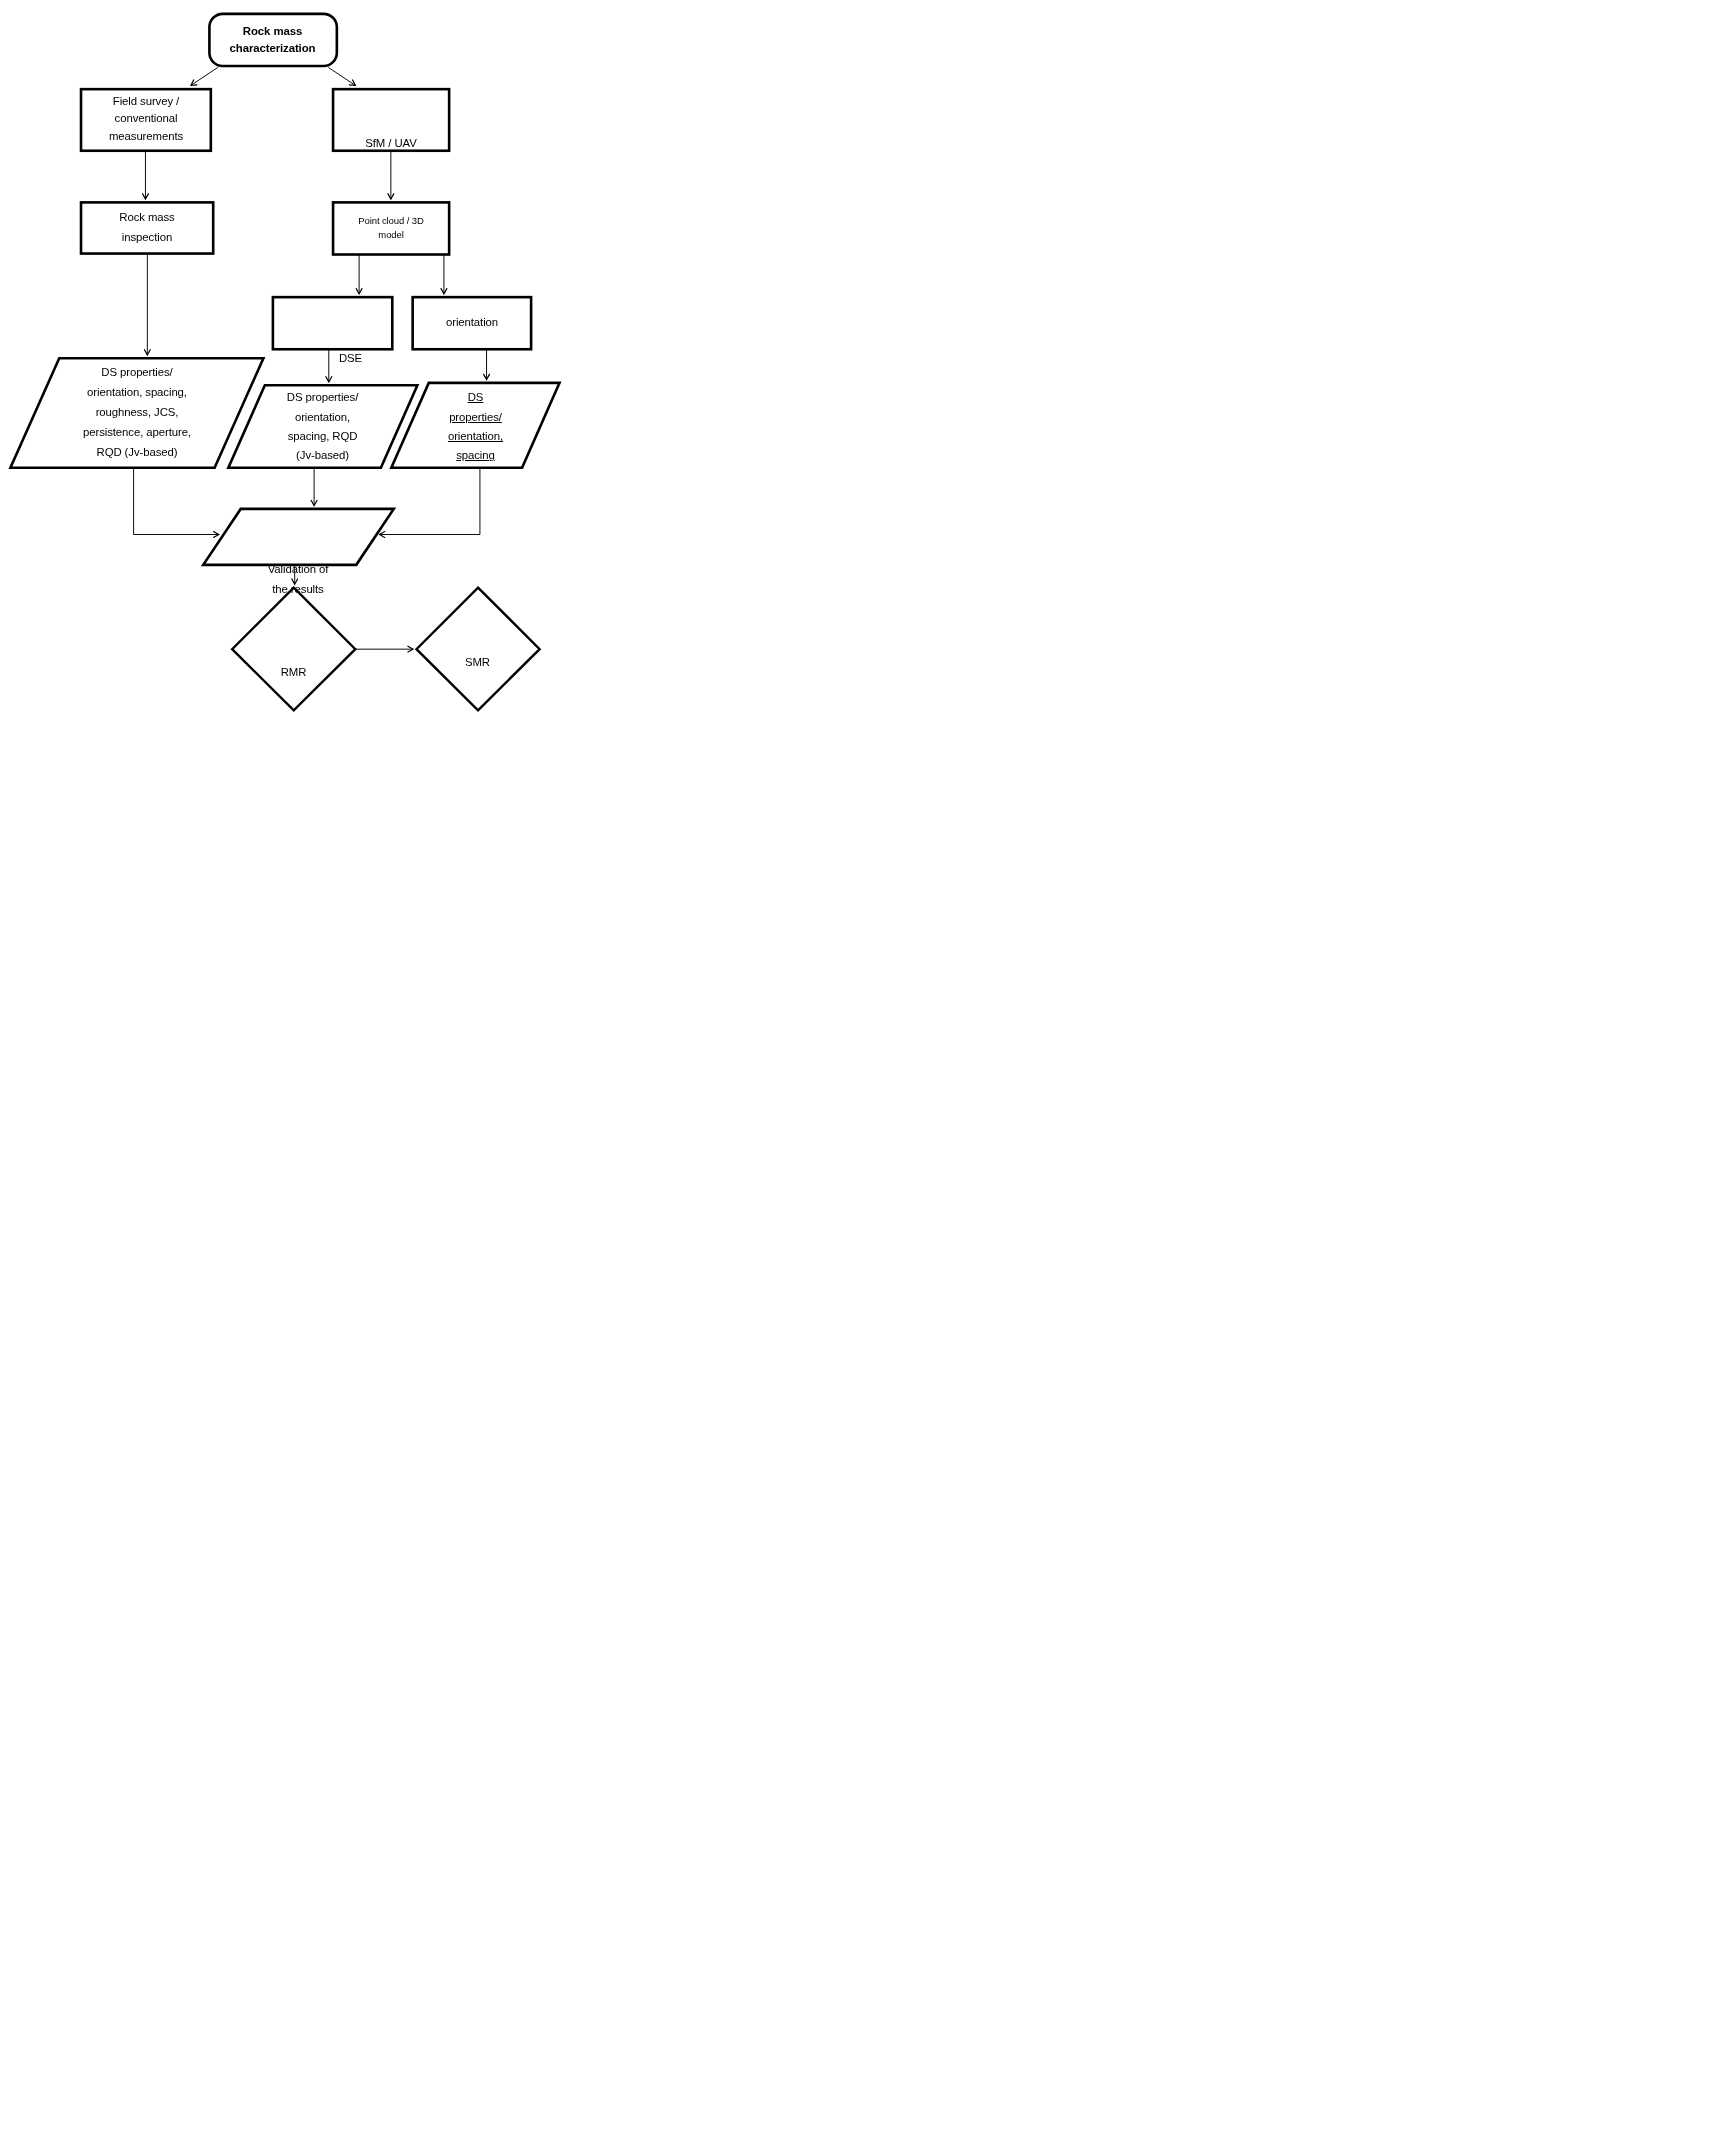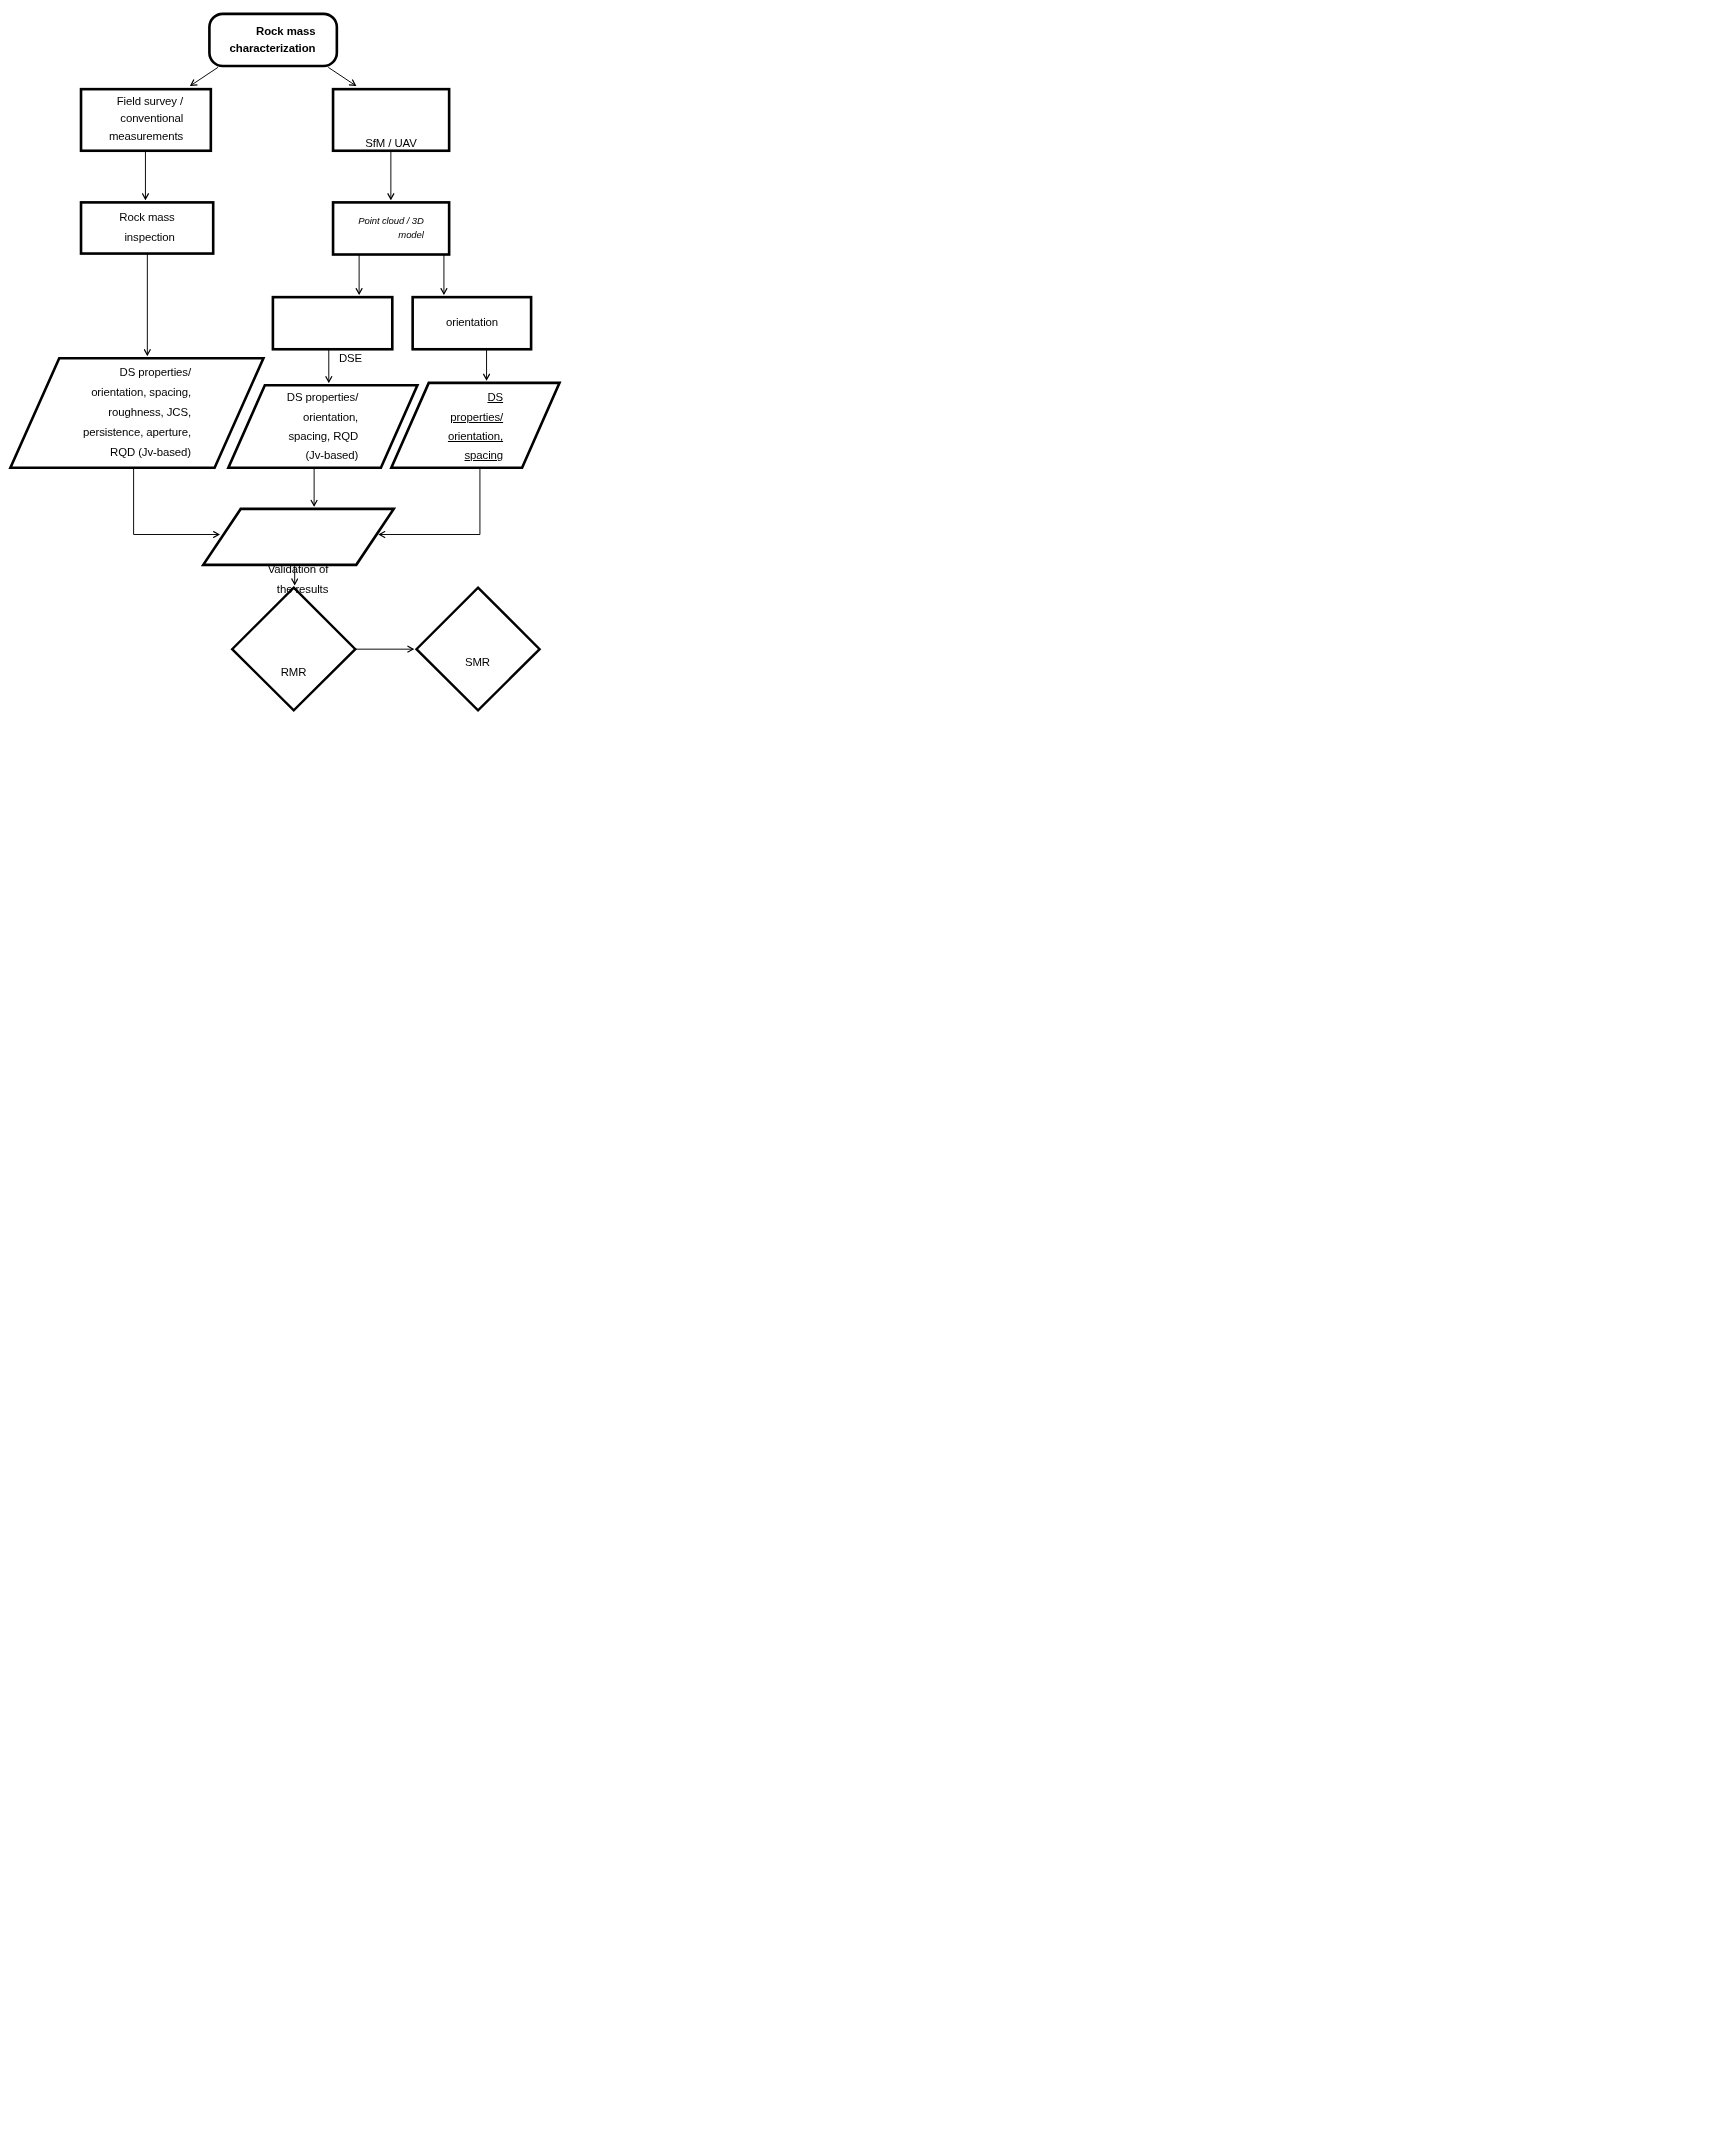--- a/index.html
+++ b/index.html
@@ -20,21 +20,21 @@
     left: 0;
     top: 0;
     width: 100%;
     height: 100%;
   }
   .node-label {
     position: absolute;
     display: flex;
     align-items: center;
     justify-content: center;
-    text-align: right;
+    text-align: center;
     white-space: pre-line;
     color: #000000;
     font-size: 11.4px;
     line-height: 1.55;
     letter-spacing: -0.1px;
     pointer-events: none;
     border-radius: 9px;
   }
   .label-title      { font-weight: bold; line-height: 1.5; }
   .label-tight      { line-height: 1.75; }
@@ -97,21 +97,21 @@
 
   <div class="node-label" style="left:81px; top:98px; width:130px; height:42px;">Field survey /
 conventional
 measurements</div>
 
   <div class="node-label" style="left:333px; top:89px; width:116px; height:62px;margin-top:24px;">SfM / UAV</div>
 
   <div class="node-label label-tight" style="left:81px; top:202px; width:132px; height:51px;">Rock mass
 inspection</div>
 
-  <div class="node-label label-small" style="left:333px; top:202px; width:116px; height:52px;font-style:italic;">Point cloud / 3D
+  <div class="node-label label-small" style="left:333px; top:202px; width:116px; height:52px;">Point cloud / 3D
 model</div>
 
   <div class="node-label" style="left:291px; top:297px; width:119px; height:52px;margin-top:36px;">DSE</div>
 
   <div class="node-label" style="left:413px; top:297px; width:118px; height:52px;">orientation</div>
 
   <div class="node-label label-para-left" style="left:28px; top:362px; width:218px; height:102px;">DS properties/
 orientation, spacing,
 roughness, JCS,
 persistence, aperture,

